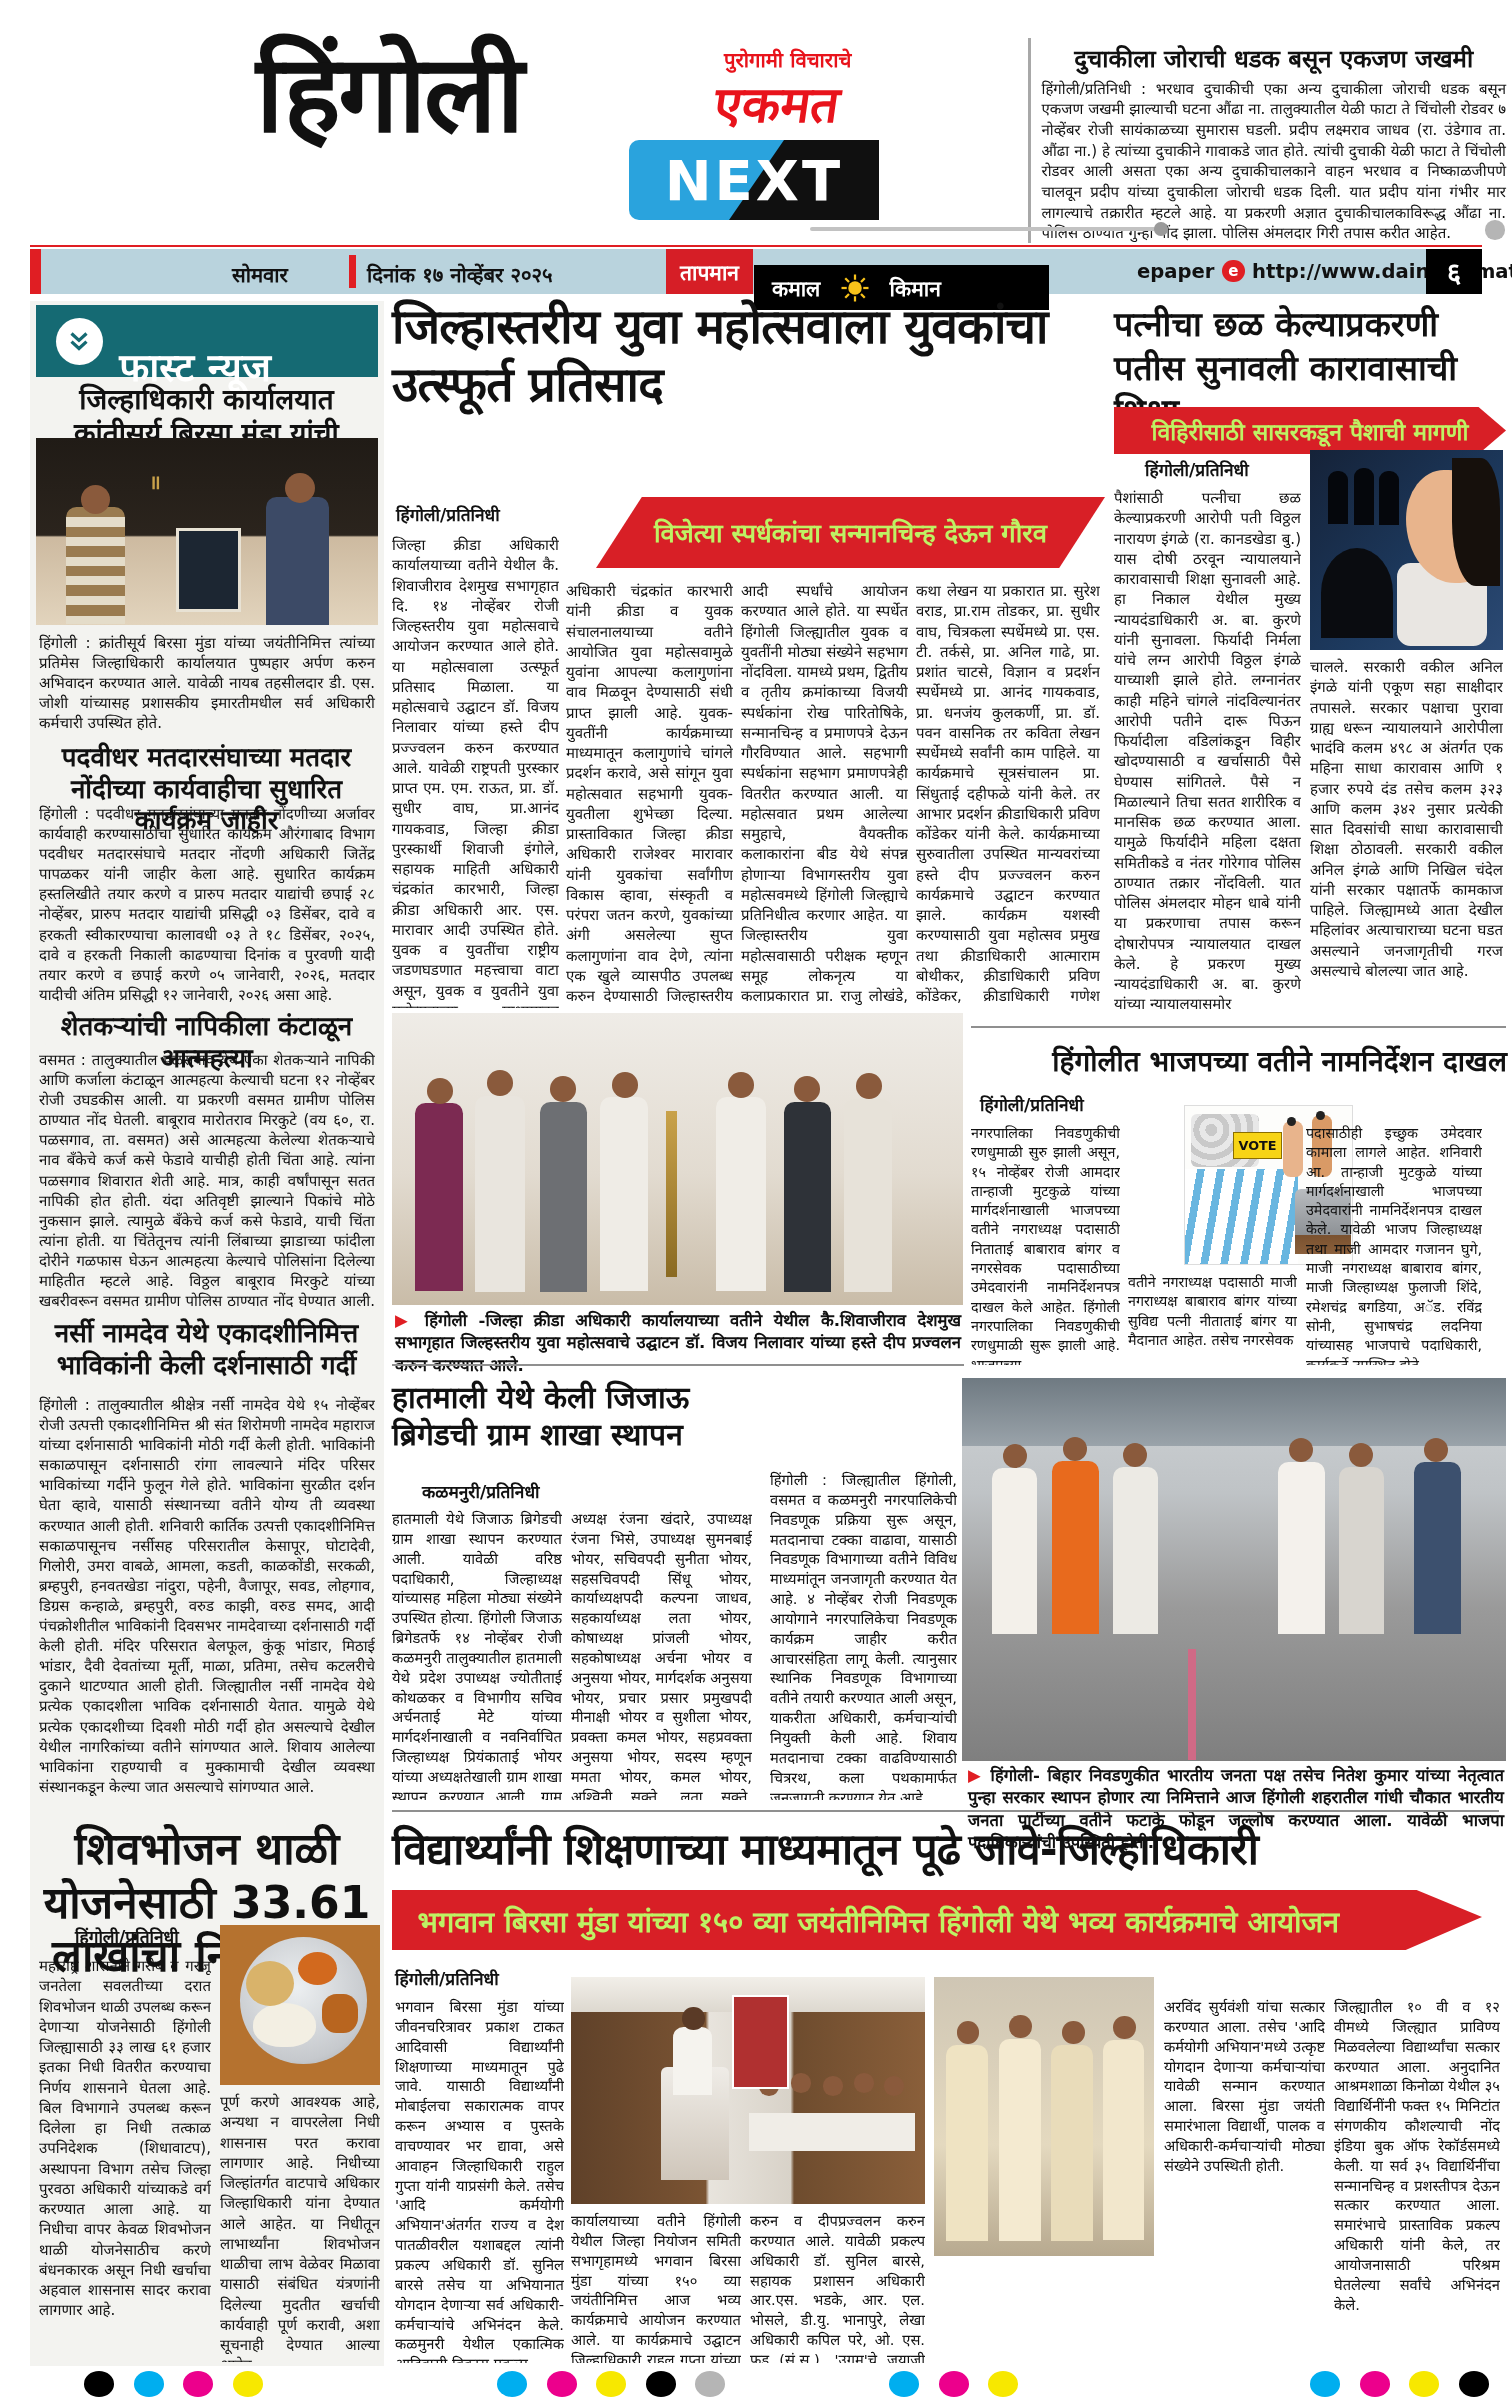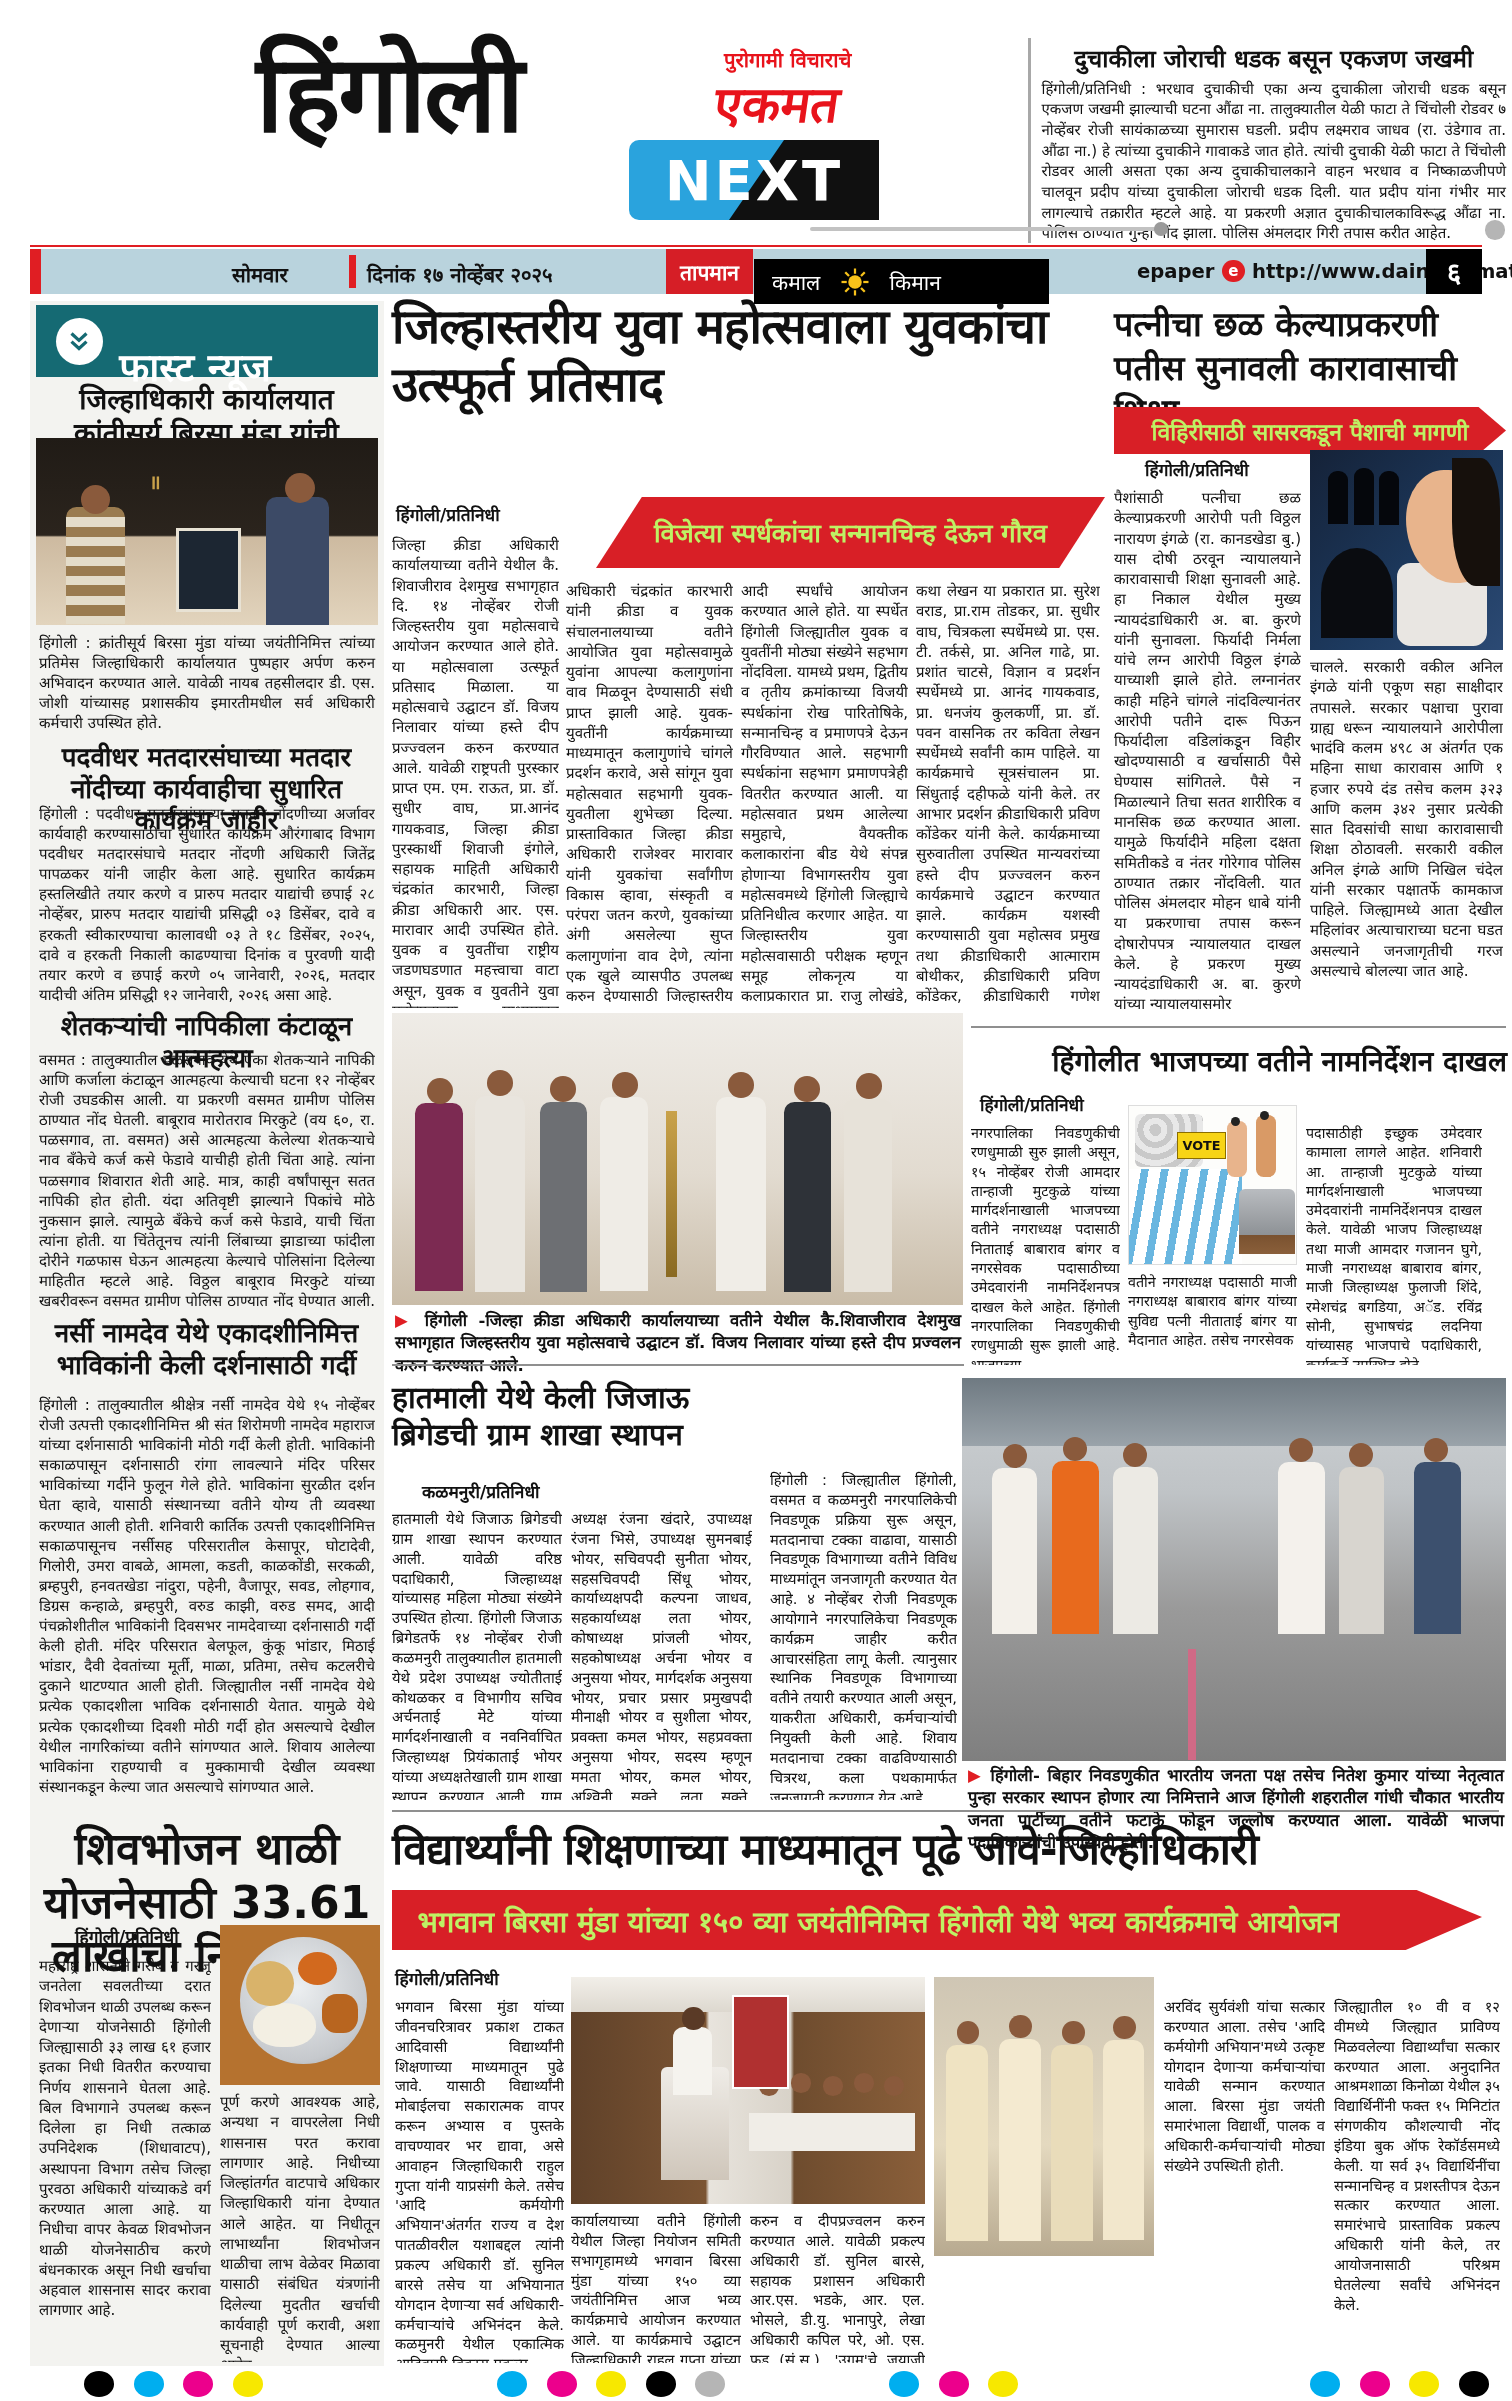--- a/index.html
+++ b/index.html
@@ -29,22 +29,22 @@
 
   
   .redline{left:30px;top:245px;width:1452px;height:2.3px;background:#e01e23;}
   .datebar{left:30px;top:249px;width:1452px;height:45px;background:#b9d3dd;}
   .db-accent{position:absolute;left:0;top:0;width:10.5px;height:100%;background:#e01e23;}
   .db-day{position:absolute;left:202px;top:10.5px;font-size:20.3px;font-weight:bold;}
   .db-sep{position:absolute;left:319px;top:6px;width:6.8px;height:33px;background:#e01e23;}
   .db-date{position:absolute;left:337px;top:10.5px;font-size:20.3px;font-weight:bold;}
   .db-temp{position:absolute;left:636px;top:0;width:87px;height:100%;background:#d61e26;color:#fff;
            font-size:21px;font-weight:bold;display:flex;align-items:center;justify-content:center;}
-  .db-black{position:absolute;left:724px;top:10px;width:295px;height:100%;background:#000;color:#fff;
-            display:flex;align-items:center;gap:19.6px;padding-left:18px;box-sizing:border-box;font-size:21px;font-weight:normal;}
+  .db-black{position:absolute;left:724px;top:16px;width:295px;height:100%;background:#000;color:#fff;
+            display:flex;align-items:center;gap:19.6px;padding-left:18px;box-sizing:border-box;font-size:21px;font-weight:bold;}
   .db-site{position:absolute;left:1107px;top:10.5px;display:flex;align-items:center;gap:7.5px;font-size:19.6px;font-weight:bold;}
   .db-logo{width:22.6px;height:22.6px;border-radius:50%;background:#e01e23;color:#fff;display:flex;align-items:center;
            justify-content:center;font-size:15px;font-weight:bold;}
   .db-page{position:absolute;right:0;top:0;width:56px;height:100%;background:#000;color:#fff;font-size:27px;
            font-weight:bold;display:flex;align-items:center;justify-content:center;}
 
   
   .left-bg{left:30px;top:301px;width:354px;height:2065px;background:#f3f3f0;}
   .fn-header{left:36px;top:305px;width:342px;height:72px;background:#156a73;color:#fff;display:flex;
              align-items:center;gap:16.6px;padding-left:19.6px;box-sizing:border-box;}
@@ -70,21 +70,21 @@
       background:linear-gradient(180deg,#efece7 0%,#e2dbd0 55%,#c9bca8 100%);}
   .photo-meeting{left:571px;top:1977px;width:354px;height:227px;
       background:linear-gradient(90deg,#5f4129 0%,#7b5433 38%,#e8e4dd 39%,#d8d2c8 62%,#6e4c2e 63%,#8a5f3a 100%);}
   .photo-students{left:934px;top:1977px;width:220px;height:279px;
       background:linear-gradient(180deg,#cfc6b4 0%,#e4d9bf 60%,#b7a98f 100%);}
   .photo-thali{left:220px;top:1925px;width:160px;height:160px;background:#b5722f;}
   .photo-bjp{left:962px;top:1378px;width:544px;height:383px;
       background:linear-gradient(180deg,#cfd3d6 0%,#bfc3c6 30%,#9a9a9a 60%,#7f7f7f 100%);}
   .illus-patni{left:1310px;top:450px;width:193px;height:200px;
       background:linear-gradient(135deg,#152238 0%,#1d3a5f 60%,#2c4a74 100%);}
-  .illus-vote{left:1128px;top:1105px;width:169px;height:160px;background:#fdfdfb;border:0.8px solid #ddd;box-sizing:border-box;}
+  .illus-vote{left:1184px;top:1105px;width:169px;height:160px;background:#fdfdfb;border:0.8px solid #ddd;box-sizing:border-box;}
 
   
   .main-head{left:392px;top:298px;width:714px;font-size:48px;font-weight:bold;line-height:1.2;letter-spacing:-0.8px;}
   .byline{font-size:17.3px;font-weight:bold;}
   .banner{background:#d81f26;color:#bef264;font-weight:bold;display:flex;align-items:center;justify-content:center;}
   .yuva-banner{left:596px;top:497px;width:509px;height:71px;font-size:25.6px;
       clip-path:polygon(9% 0,100% 0,91% 100%,0 100%);}
   .coltxt{font-size:15px;line-height:1.35;}
   .caption{font-size:16.6px;font-weight:bold;line-height:1.35;}
   .tri{color:#e01e23;}

